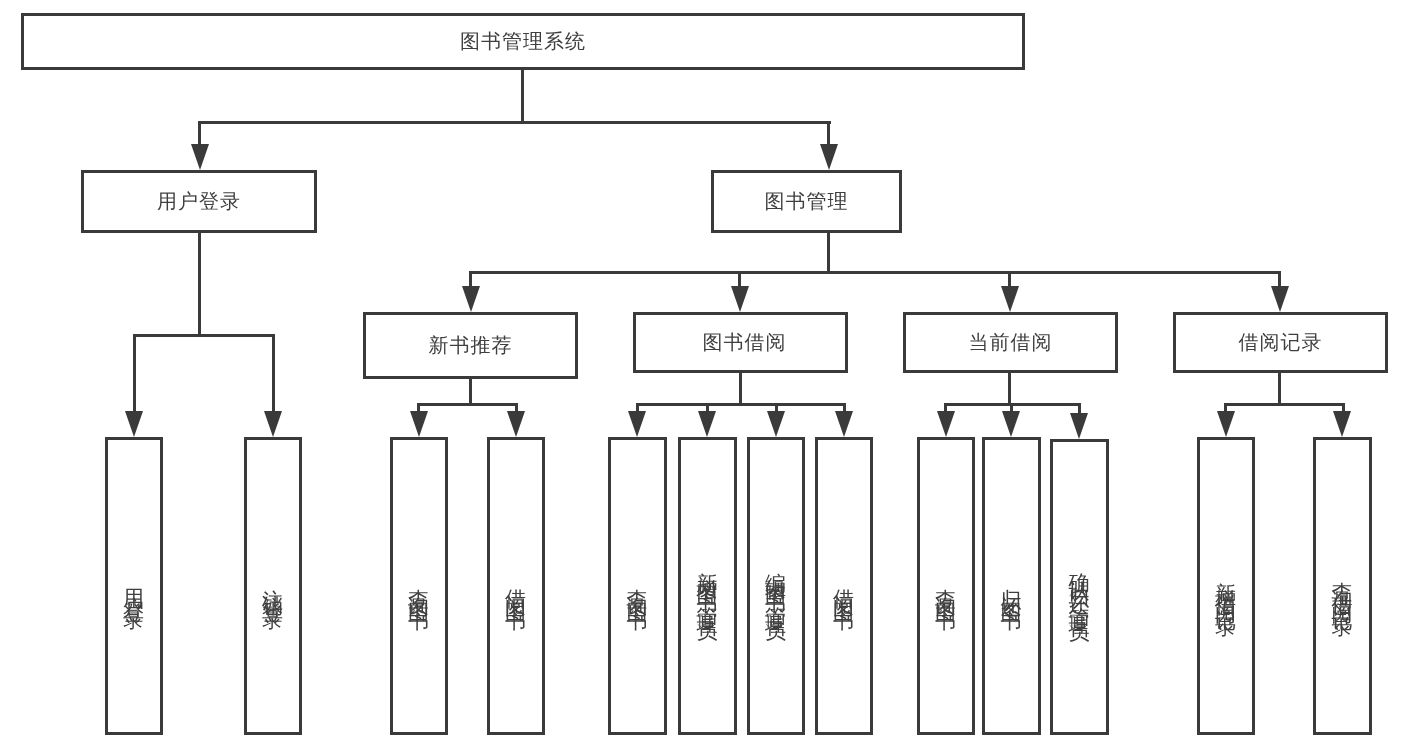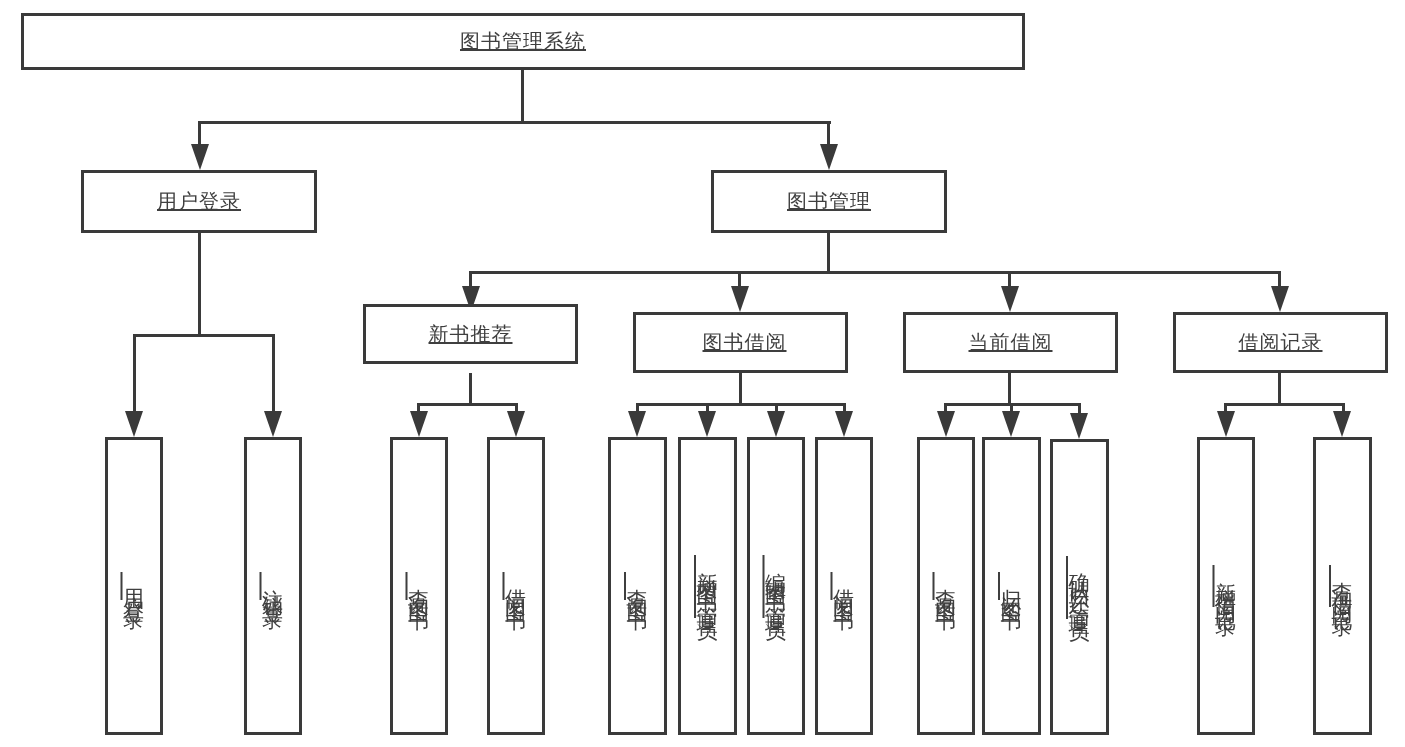--- a/index.html
+++ b/index.html
@@ -13,21 +13,20 @@
   }
   .node {
     position: absolute;
     box-sizing: border-box;
     border: 3px solid var(--line-color, #3a3a3a);
     background: #ffffff;
     display: flex;
     align-items: center;
     justify-content: center;
     color: var(--text-color, #3f3f3f);
-    text-decoration: underline;
   }
   .node.h .lbl {
     font-size: 20px;
     letter-spacing: 1px;
     white-space: nowrap;
   }
   .node.v .lbl {
     writing-mode: vertical-rl;
     text-orientation: mixed;
     font-size: 21px;
@@ -113,24 +112,24 @@
     <div class="arrow" style="left: 1002px; top: 411px;"></div>
     <div class="arrow" style="left: 1070px; top: 413px;"></div>
     <div class="arrow" style="left: 1217px; top: 411px;"></div>
     <div class="arrow" style="left: 1333px; top: 411px;"></div>
     <div class="node h" style="left: 21px; top: 13px; width: 1004px; height: 57px;">
       <span class="lbl">图书管理系统</span>
     </div>
     <div class="node h" style="left: 81px; top: 170px; width: 236px; height: 63px;">
       <span class="lbl">用户登录</span>
     </div>
-    <div class="node h" style="left: 711px; top: 170px; width: 236px; height: 63px;">
+    <div class="node h" style="left: 711px; top: 170px; width: 191px; height: 63px;">
       <span class="lbl">图书管理</span>
     </div>
-    <div class="node h" style="left: 363px; top: 304px; width: 215px; height: 60px;">
+    <div class="node h" style="left: 363px; top: 312px; width: 215px; height: 67px;">
       <span class="lbl">新书推荐</span>
     </div>
     <div class="node h" style="left: 633px; top: 312px; width: 215px; height: 61px; padding-left: 8px;">
       <span class="lbl">图书借阅</span>
     </div>
     <div class="node h" style="left: 1173px; top: 312px; width: 215px; height: 61px;">
       <span class="lbl">借阅记录</span>
     </div>
     <div class="node h" style="left: 903px; top: 312px; width: 215px; height: 61px;">
       <span class="lbl">当前借阅</span>

